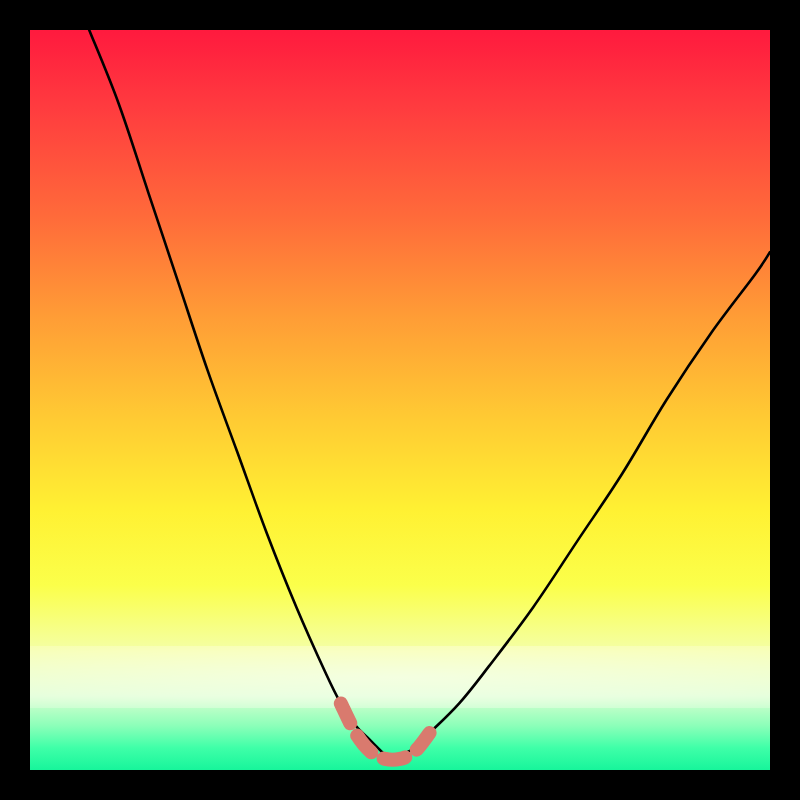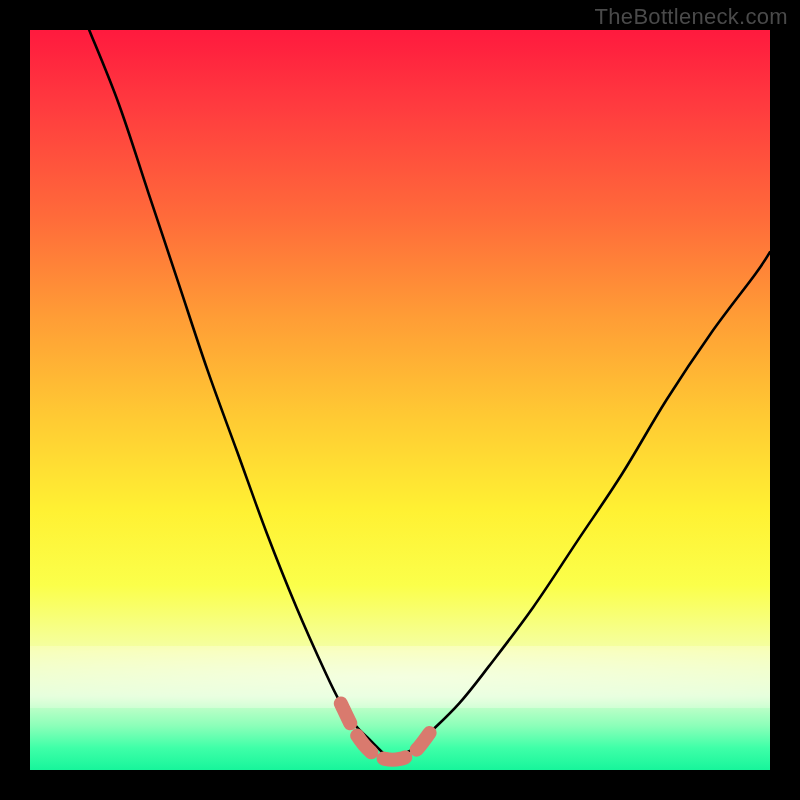--- a/index.html
+++ b/index.html
@@ -76,21 +76,20 @@
     top: 0;
     width: 740px;
     height: 740px;
   }
 </style>
 </head>
 <body>
 
 <div class="stage">
 
-  <div class="watermark">TheBottleneck.com</div>
 
   <div class="plot-area">
     <div class="gradient"></div>
     <div class="glow-band"></div>
 
     <svg class="curves" viewBox="0 0 740 740" preserveAspectRatio="none">
       <g>
         <path fill="none" stroke="#000000" stroke-width="2.6" stroke-linecap="round" d="M 59.20 0.00 C 64.53 13.32, 78.14 44.70, 88.80 74.00 C 99.46 103.30, 107.74 130.83, 118.40 162.80 C 129.06 194.77, 137.34 219.63, 148.00 251.60 C 158.66 283.57, 166.94 309.76, 177.60 340.40 C 188.26 371.04, 196.54 392.50, 207.20 421.80 C 217.86 451.10, 226.14 475.23, 236.80 503.20 C 247.46 531.17, 255.74 551.89, 266.40 577.20 C 277.06 602.51, 288.01 626.48, 296.00 643.80 C 303.99 661.12, 305.47 664.08, 310.80 673.40 C 316.13 682.72, 320.27 688.94, 325.60 695.60 C 330.93 702.26, 335.07 705.07, 340.40 710.40 C 345.73 715.73, 352.54 722.54, 355.20 725.20"></path>
         <path fill="none" stroke="#000000" stroke-width="2.6" stroke-linecap="round" d="M 370.00 725.20 C 372.66 723.87, 379.47 721.80, 384.80 717.80 C 390.13 713.80, 391.61 710.99, 399.60 703.00 C 407.59 695.01, 418.54 685.39, 429.20 673.40 C 439.86 661.41, 445.48 653.72, 458.80 636.40 C 472.12 619.08, 487.22 599.84, 503.20 577.20 C 519.18 554.56, 531.62 534.58, 547.60 510.60 C 563.58 486.62, 576.02 469.31, 592.00 444.00 C 607.98 418.69, 620.42 395.31, 636.40 370.00 C 652.38 344.69, 664.82 326.04, 680.80 303.40 C 696.78 280.76, 714.54 258.85, 725.20 244.20 C 735.86 229.55, 737.34 226.00, 740.00 222.00"></path>
         <path fill="none" stroke="#d97a6e" stroke-width="14" stroke-linecap="round" stroke-linejoin="round" stroke-dasharray="22 14" d="M 310.80 673.40 C 313.46 678.73, 320.27 694.34, 325.60 703.00 C 330.93 711.66, 335.07 716.84, 340.40 721.50 C 345.73 726.16, 349.87 727.57, 355.20 728.90 C 360.53 730.23, 364.67 730.23, 370.00 728.90 C 375.33 727.57, 379.47 726.16, 384.80 721.50 C 390.13 716.84, 396.94 706.33, 399.60 703.00"></path>

